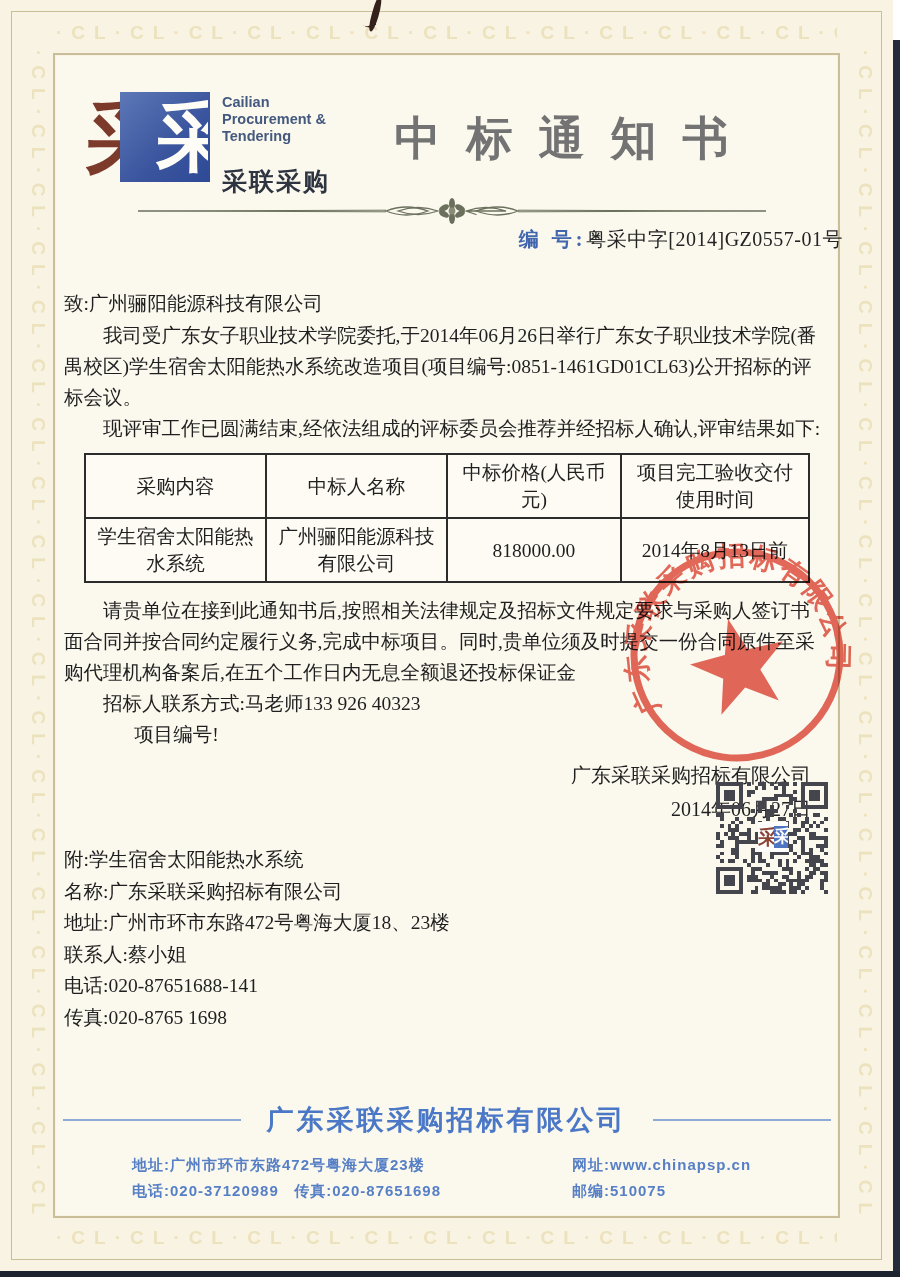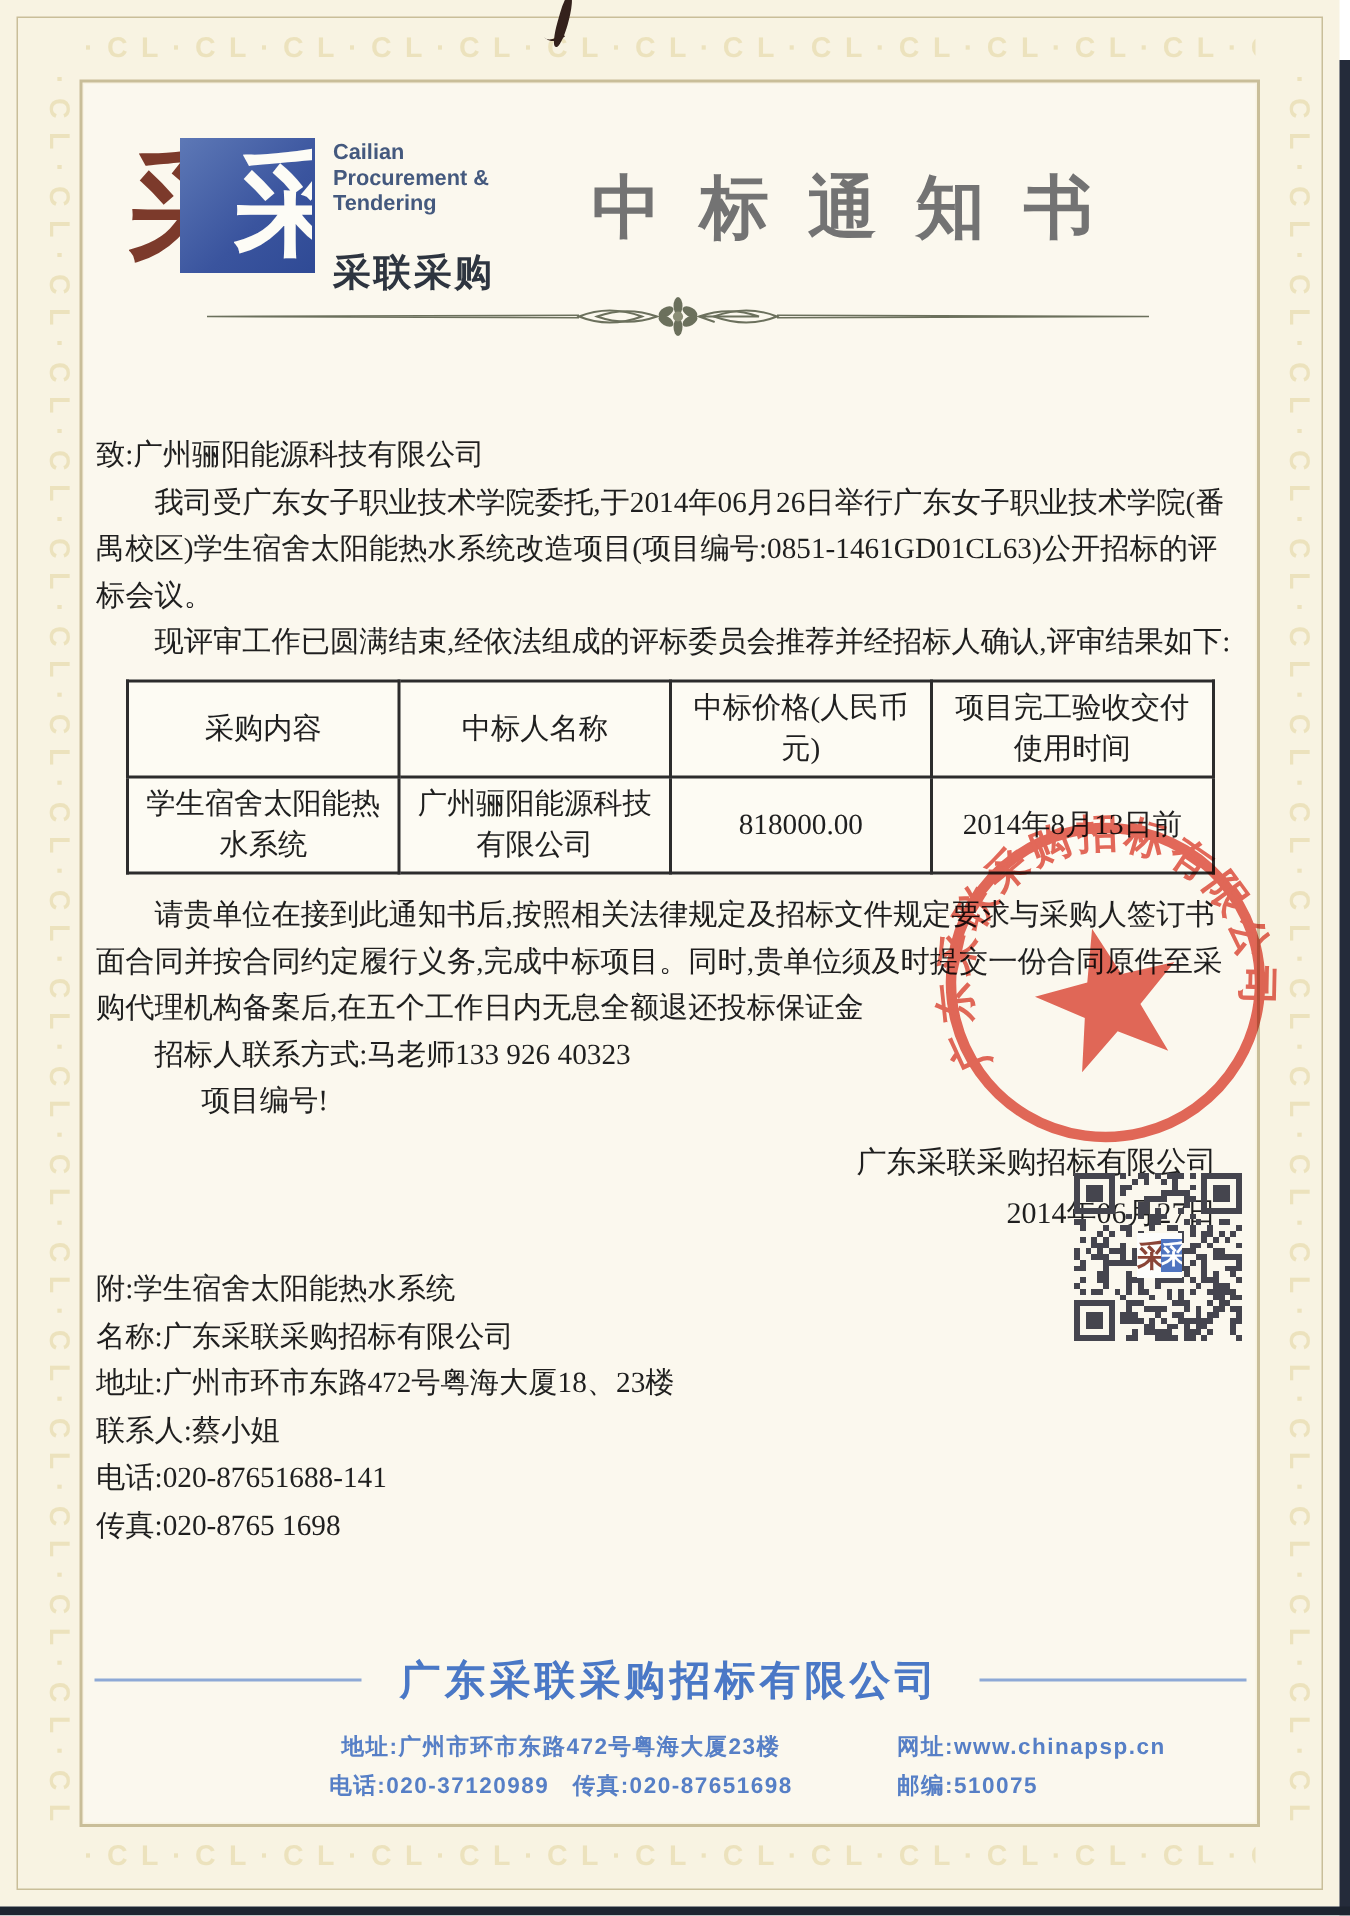--- a/index.html
+++ b/index.html
@@ -68,22 +68,22 @@
   .qr-logo { position:absolute; left:42px; top:40px; width:30px; height:30px; background:#fdfdfb; display:flex; align-items:center; justify-content:center; }
   .qr-logo .m { color:#8a4436; font-size:20px; font-weight:bold; margin-right:-4px; }
   .qr-logo .b { background:#4f74c0; color:#fff; font-size:17px; font-weight:bold; width:15px; height:22px; line-height:22px; overflow:hidden; }
 
   
   .footer { position:absolute; left:0; right:0; top:1046px; font-family:"Liberation Sans",sans-serif; }
   .footer-title-row { display:flex; align-items:center; justify-content:center; gap:26px; }
   .footer-rule { height:2px; width:178px; background:#8ea9d6; }
   .footer-company { font-family:"Liberation Serif","DejaVu Serif",serif; font-size:27px; font-weight:bold; color:#4a78c6; letter-spacing:3px; white-space:nowrap; }
   .footer-info { display:flex; margin-top:14px; font-size:15px; font-weight:bold; color:#567fc6; letter-spacing:1px; }
-  .footer-col-left { margin-left:118px; width:400px;text-align:center; }
-  .footer-col-right { margin-left:24px; }
+  .footer-col-left { margin-left:76px; width:400px; }
+  .footer-col-right { margin-left:40px; }
   .footer-info div { line-height:26px; white-space:nowrap; }
 </style>
 </head>
 <body>
 
 <div class="paper">
   <div class="pattern top">·CL·CL·CL·CL·CL·CL·CL·CL·CL·CL·CL·CL·CL·CL·CL·CL·CL·CL·CL·CL·CL·CL·CL·CL·CL·CL·CL·CL·CL·CL·CL·CL·CL·CL·CL·CL·CL·CL·CL·CL·CL·CL·CL·CL·CL·CL·CL·CL·CL·CL·CL·CL·CL·CL·CL·CL·CL·CL·CL·CL·CL·CL·CL·CL·CL·CL·CL·CL·CL·CL·CL·CL·CL·CL·CL·CL·CL·CL·CL·CL·CL·CL·CL·CL·CL·CL·CL·CL·CL·CL</div>
   <div class="pattern bottom">·CL·CL·CL·CL·CL·CL·CL·CL·CL·CL·CL·CL·CL·CL·CL·CL·CL·CL·CL·CL·CL·CL·CL·CL·CL·CL·CL·CL·CL·CL·CL·CL·CL·CL·CL·CL·CL·CL·CL·CL·CL·CL·CL·CL·CL·CL·CL·CL·CL·CL·CL·CL·CL·CL·CL·CL·CL·CL·CL·CL·CL·CL·CL·CL·CL·CL·CL·CL·CL·CL·CL·CL·CL·CL·CL·CL·CL·CL·CL·CL·CL·CL·CL·CL·CL·CL·CL·CL·CL·CL</div>
   <div class="pattern left">·CL·CL·CL·CL·CL·CL·CL·CL·CL·CL·CL·CL·CL·CL·CL·CL·CL·CL·CL·CL·CL·CL·CL·CL·CL·CL·CL·CL·CL·CL·CL·CL·CL·CL·CL·CL·CL·CL·CL·CL·CL·CL·CL·CL·CL·CL·CL·CL·CL·CL·CL·CL·CL·CL·CL·CL·CL·CL·CL·CL·CL·CL·CL·CL·CL·CL·CL·CL·CL·CL·CL·CL·CL·CL·CL·CL·CL·CL·CL·CL·CL·CL·CL·CL·CL·CL·CL·CL·CL·CL</div>
   <div class="pattern right">·CL·CL·CL·CL·CL·CL·CL·CL·CL·CL·CL·CL·CL·CL·CL·CL·CL·CL·CL·CL·CL·CL·CL·CL·CL·CL·CL·CL·CL·CL·CL·CL·CL·CL·CL·CL·CL·CL·CL·CL·CL·CL·CL·CL·CL·CL·CL·CL·CL·CL·CL·CL·CL·CL·CL·CL·CL·CL·CL·CL·CL·CL·CL·CL·CL·CL·CL·CL·CL·CL·CL·CL·CL·CL·CL·CL·CL·CL·CL·CL·CL·CL·CL·CL·CL·CL·CL·CL·CL·CL</div>
@@ -122,20 +122,23 @@
           <ellipse cx="316" cy="20" rx="3" ry="6"></ellipse>
           <ellipse cx="308" cy="10" rx="5.5" ry="3" transform="rotate(-30 308 10)"></ellipse>
           <ellipse cx="324" cy="10" rx="5.5" ry="3" transform="rotate(30 324 10)"></ellipse>
           <ellipse cx="308" cy="16" rx="5.5" ry="3" transform="rotate(30 308 16)"></ellipse>
           <ellipse cx="324" cy="16" rx="5.5" ry="3" transform="rotate(-30 324 16)"></ellipse>
           <circle cx="316" cy="13" r="3.4" fill="#8a8d76"></circle>
         </g>
       </svg>
     </div>
 
+    <div class="ref-line">
+      <span class="ref-label">编 号</span><span class="ref-label">:</span><span class="ref-value">粤采中字[2014]GZ0557-01号</span>
+    </div>
 
     <div class="body-text">
       <div class="to-line">致:广州骊阳能源科技有限公司</div>
       <div class="para">我司受广东女子职业技术学院委托,于2014年06月26日举行广东女子职业技术学院(番禺校区)学生宿舍太阳能热水系统改造项目(项目编号:0851-1461GD01CL63)公开招标的评标会议。</div>
       <div class="para">现评审工作已圆满结束,经依法组成的评标委员会推荐并经招标人确认,评审结果如下:</div>
 
       <table class="award">
         <thead>
             <tr>
               <th class="c0">采购内容</th>

